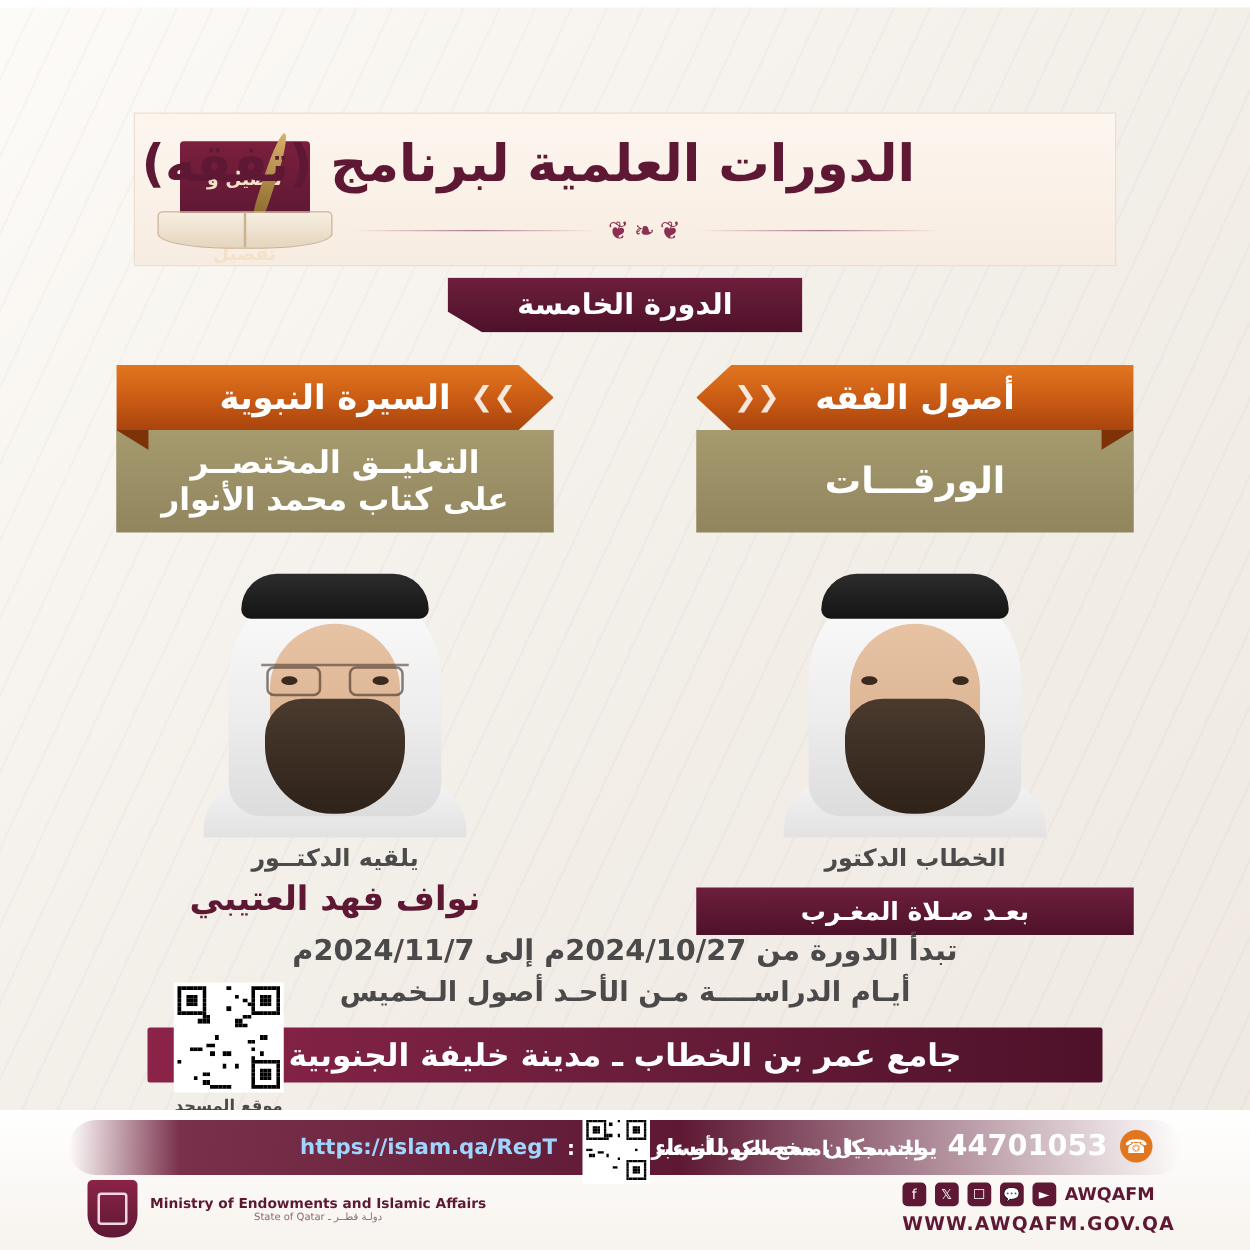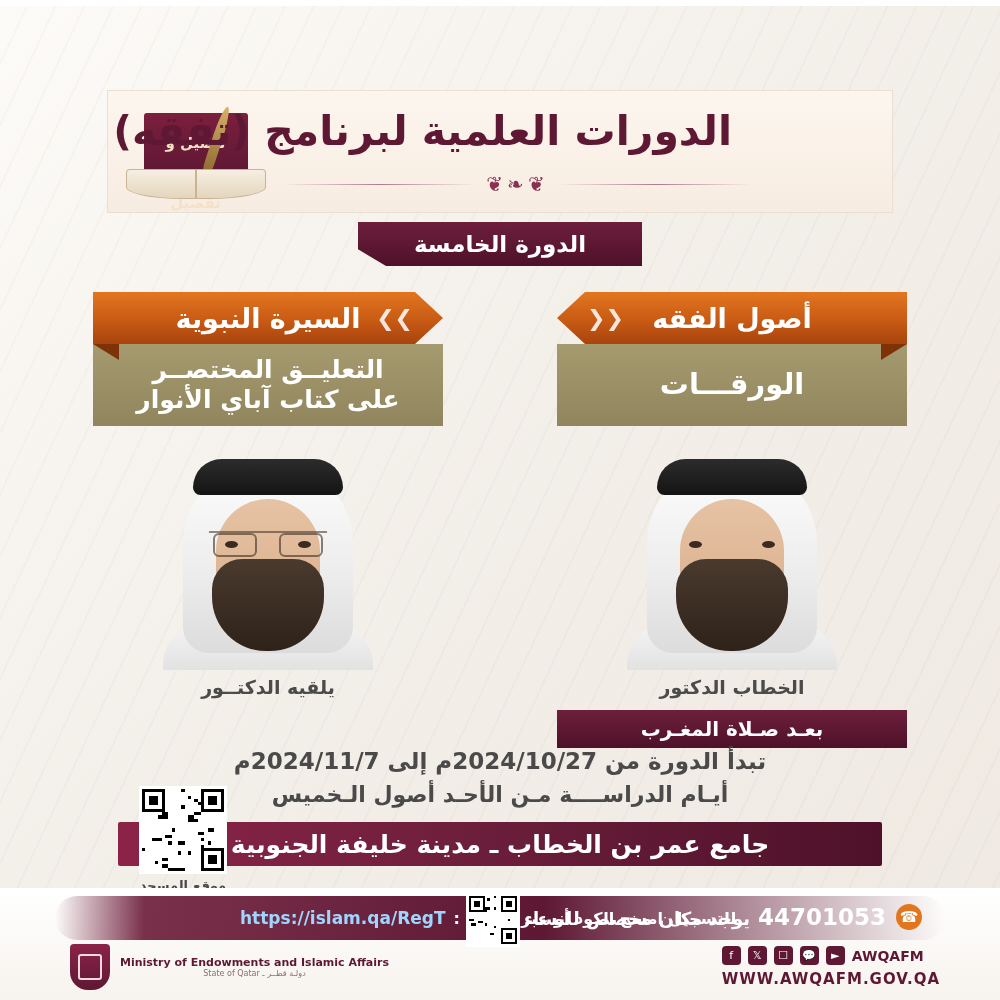--- a/index.html
+++ b/index.html
@@ -340,38 +340,39 @@
   </div>
 
   <div class="col col-left">
     <div class="ribbon left">
       <span class="chev">❯❯</span>
       <span>السيرة النبوية</span>
     </div>
     <div class="ribbon-tail"></div>
     <div class="subject two-line">
       <div>التعليــق المختصــر</div>
-      <div>على كتاب آباي الأنوار</div>
+      <div>على كتاب محمد الأنوار</div>
     </div>
     <div class="photo-wrap">
       <div class="portrait">
         <div class="p-shoulders"></div>
         <div class="p-ghutra"></div>
         <div class="p-iqal"></div>
         <div class="p-face"></div>
         <div class="p-beard"></div>
         <div class="p-eye l"></div>
         <div class="p-eye r"></div>
         <div class="p-glass">
             <i class="l"></i>
             <i class="r"></i>
           </div>
       </div>
     </div>
     <div class="by-line">يلقيه الدكتــور</div>
+    <div class="lecturer">نواف فهد العتيبي</div>
   </div>
 
   <div class="dates">
     <div class="d1">تبدأ الدورة من 2024/10/27م إلى 2024/11/7م</div>
     <div class="d2">أيـام الدراســــة مـن الأحـد أصول الـخميس</div>
   </div>
 
   <div class="venue">جامع عمر بن الخطاب ـ مدينة خليفة الجنوبية</div>
 
   <div class="qr-mosque">

